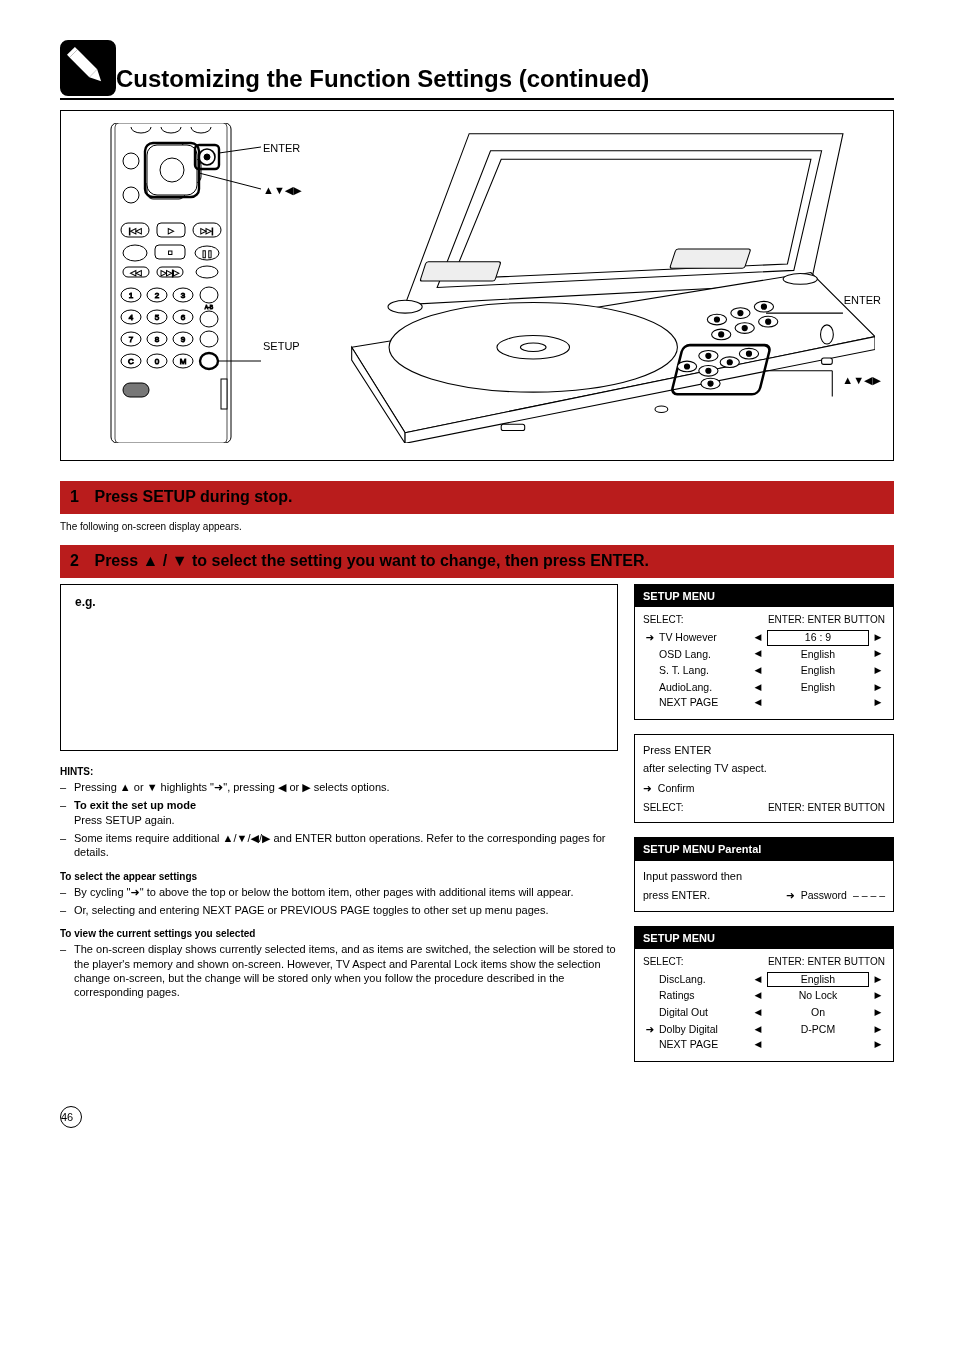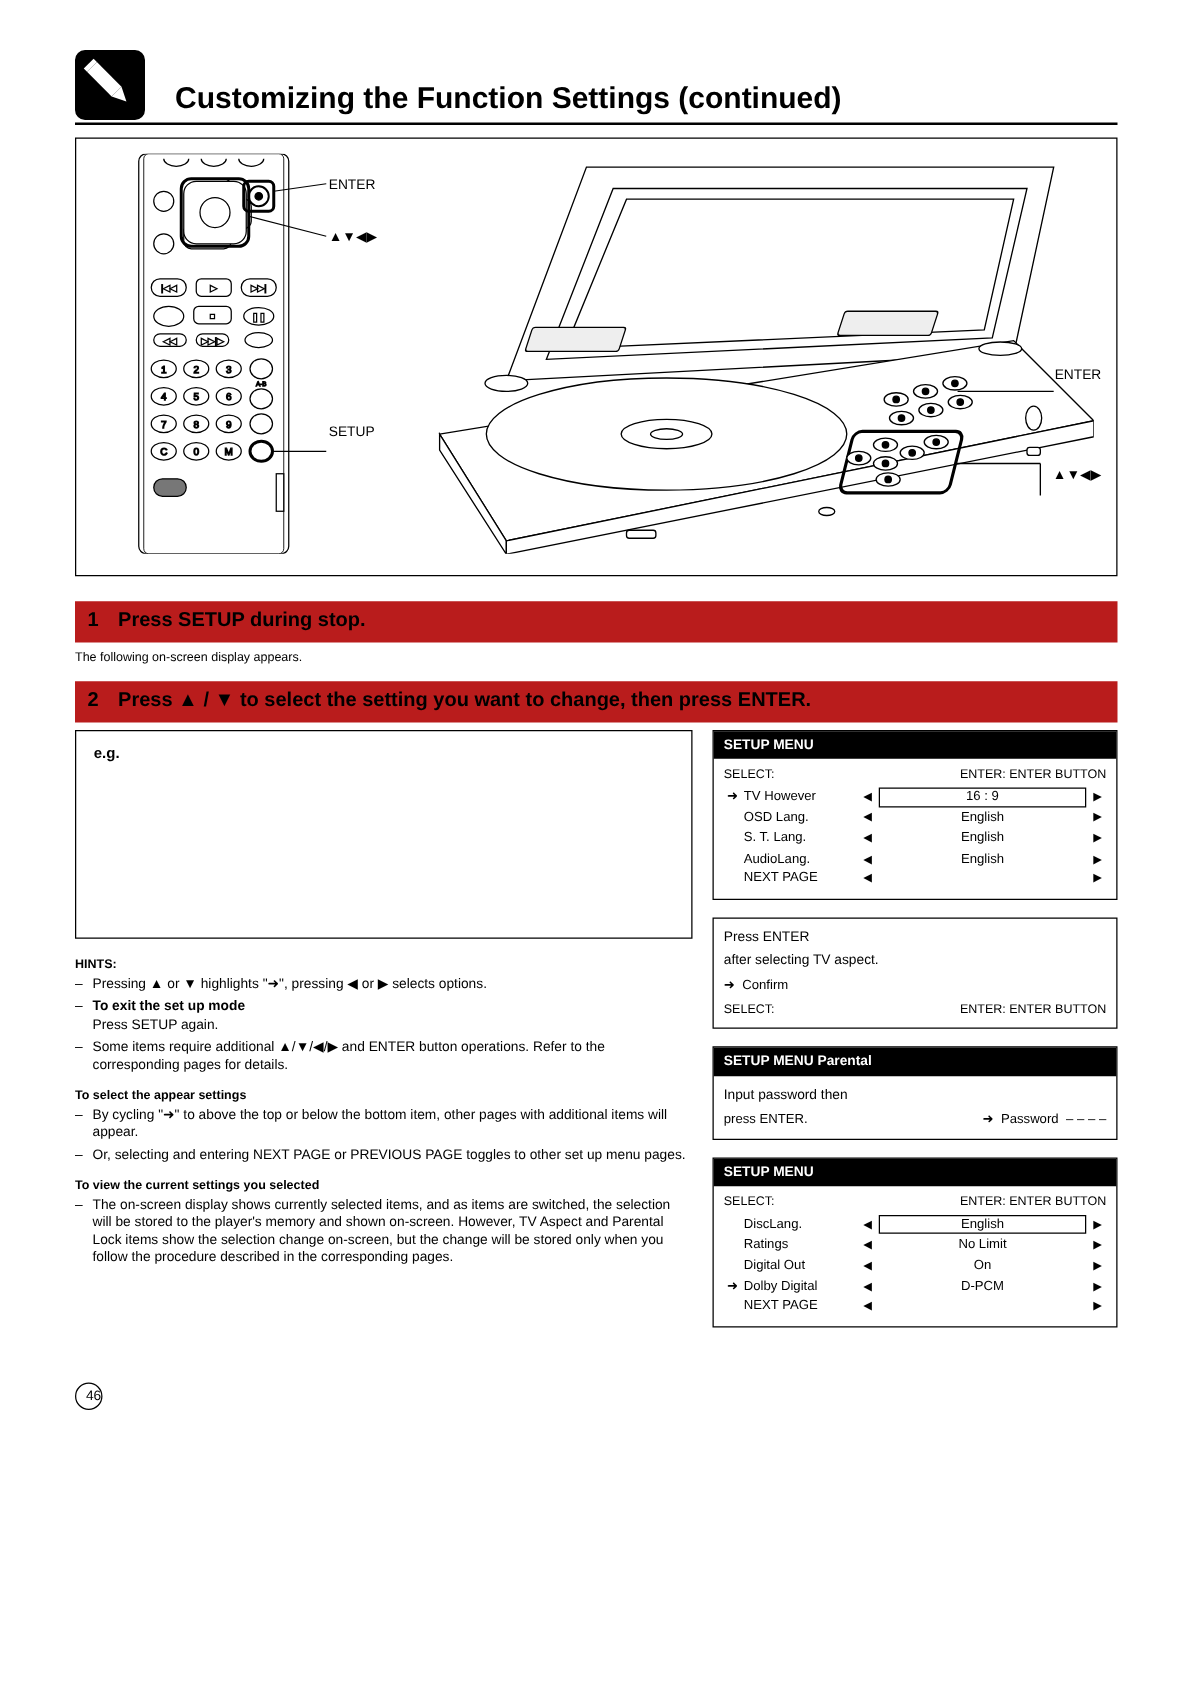--- a/index.html
+++ b/index.html
@@ -9,21 +9,20 @@
     padding: 40px 60px 40px 60px;
     width: 954px;
     background: #fff;
     color: #000;
     font-size: 12px;
     line-height: 1.3;
   }
   .header-row {
     display: flex;
     align-items: flex-end;
-    gap: 24px;
     border-bottom: 2px solid #000;
     padding-bottom: 2px;
     margin-bottom: 8px;
   }
   .pen-icon {
     width: 56px; height: 56px;
     border: 2px solid #000;
     border-radius: 8px;
     background: #000;
     position: relative;
@@ -66,21 +65,21 @@
   }
   .body-text { margin: 4px 0 10px 0; font-size: 10px; }
   .bold { font-weight: bold; }
 
   .two-col {
     display: flex;
     gap: 16px;
     align-items: flex-start;
   }
   .left-col { flex: 1; }
-  .right-col { width: 324px; flex-shrink: 0; }
+  .right-col { width: 260px; flex-shrink: 0; }
 
   .example-outer {
     border: 1px solid #000;
     padding: 10px 14px 14px 14px;
     margin-bottom: 14px;
   }
   .example-title { font-weight: bold; margin-bottom: 6px; font-size: 12px; }
   .osd-standin {
     height: 120px;
   }
@@ -138,21 +137,21 @@
   }
   .osd-lock-row {
     display: flex; gap: 6px; align-items: center; margin-top: 4px;
     font-size: 10.5px;
   }
   .circle {
     display: inline-block;
     width: 22px; height: 22px;
     border: 1.4px solid #000;
     border-radius: 50%;
-    text-align: right;
+    text-align: left;
     line-height: 20px;
     font-size: 11px;
     margin-right: 6px;
   }
   .page-footer { margin-top: 30px; display:flex; align-items:center; }
 </style>
 </head>
 <body>
 
 <div class="header-row">
@@ -482,21 +481,21 @@
           <span class="mark"></span>
           <span class="lab">DiscLang.</span>
           <span class="ltri tri-left"></span>
           <span class="val boxed">English</span>
           <span class="rtri tri-right"></span>
         </div>
         <div class="osd-row">
           <span class="mark"></span>
           <span class="lab">Ratings</span>
           <span class="ltri tri-left"></span>
-          <span class="val">No Limit</span>
+          <span class="val">No Lock</span>
           <span class="rtri tri-right"></span>
         </div>
         <div class="osd-row">
           <span class="mark"></span>
           <span class="lab">Digital Out</span>
           <span class="ltri tri-left"></span>
           <span class="val">On</span>
           <span class="rtri tri-right"></span>
         </div>
         <div class="osd-row">

